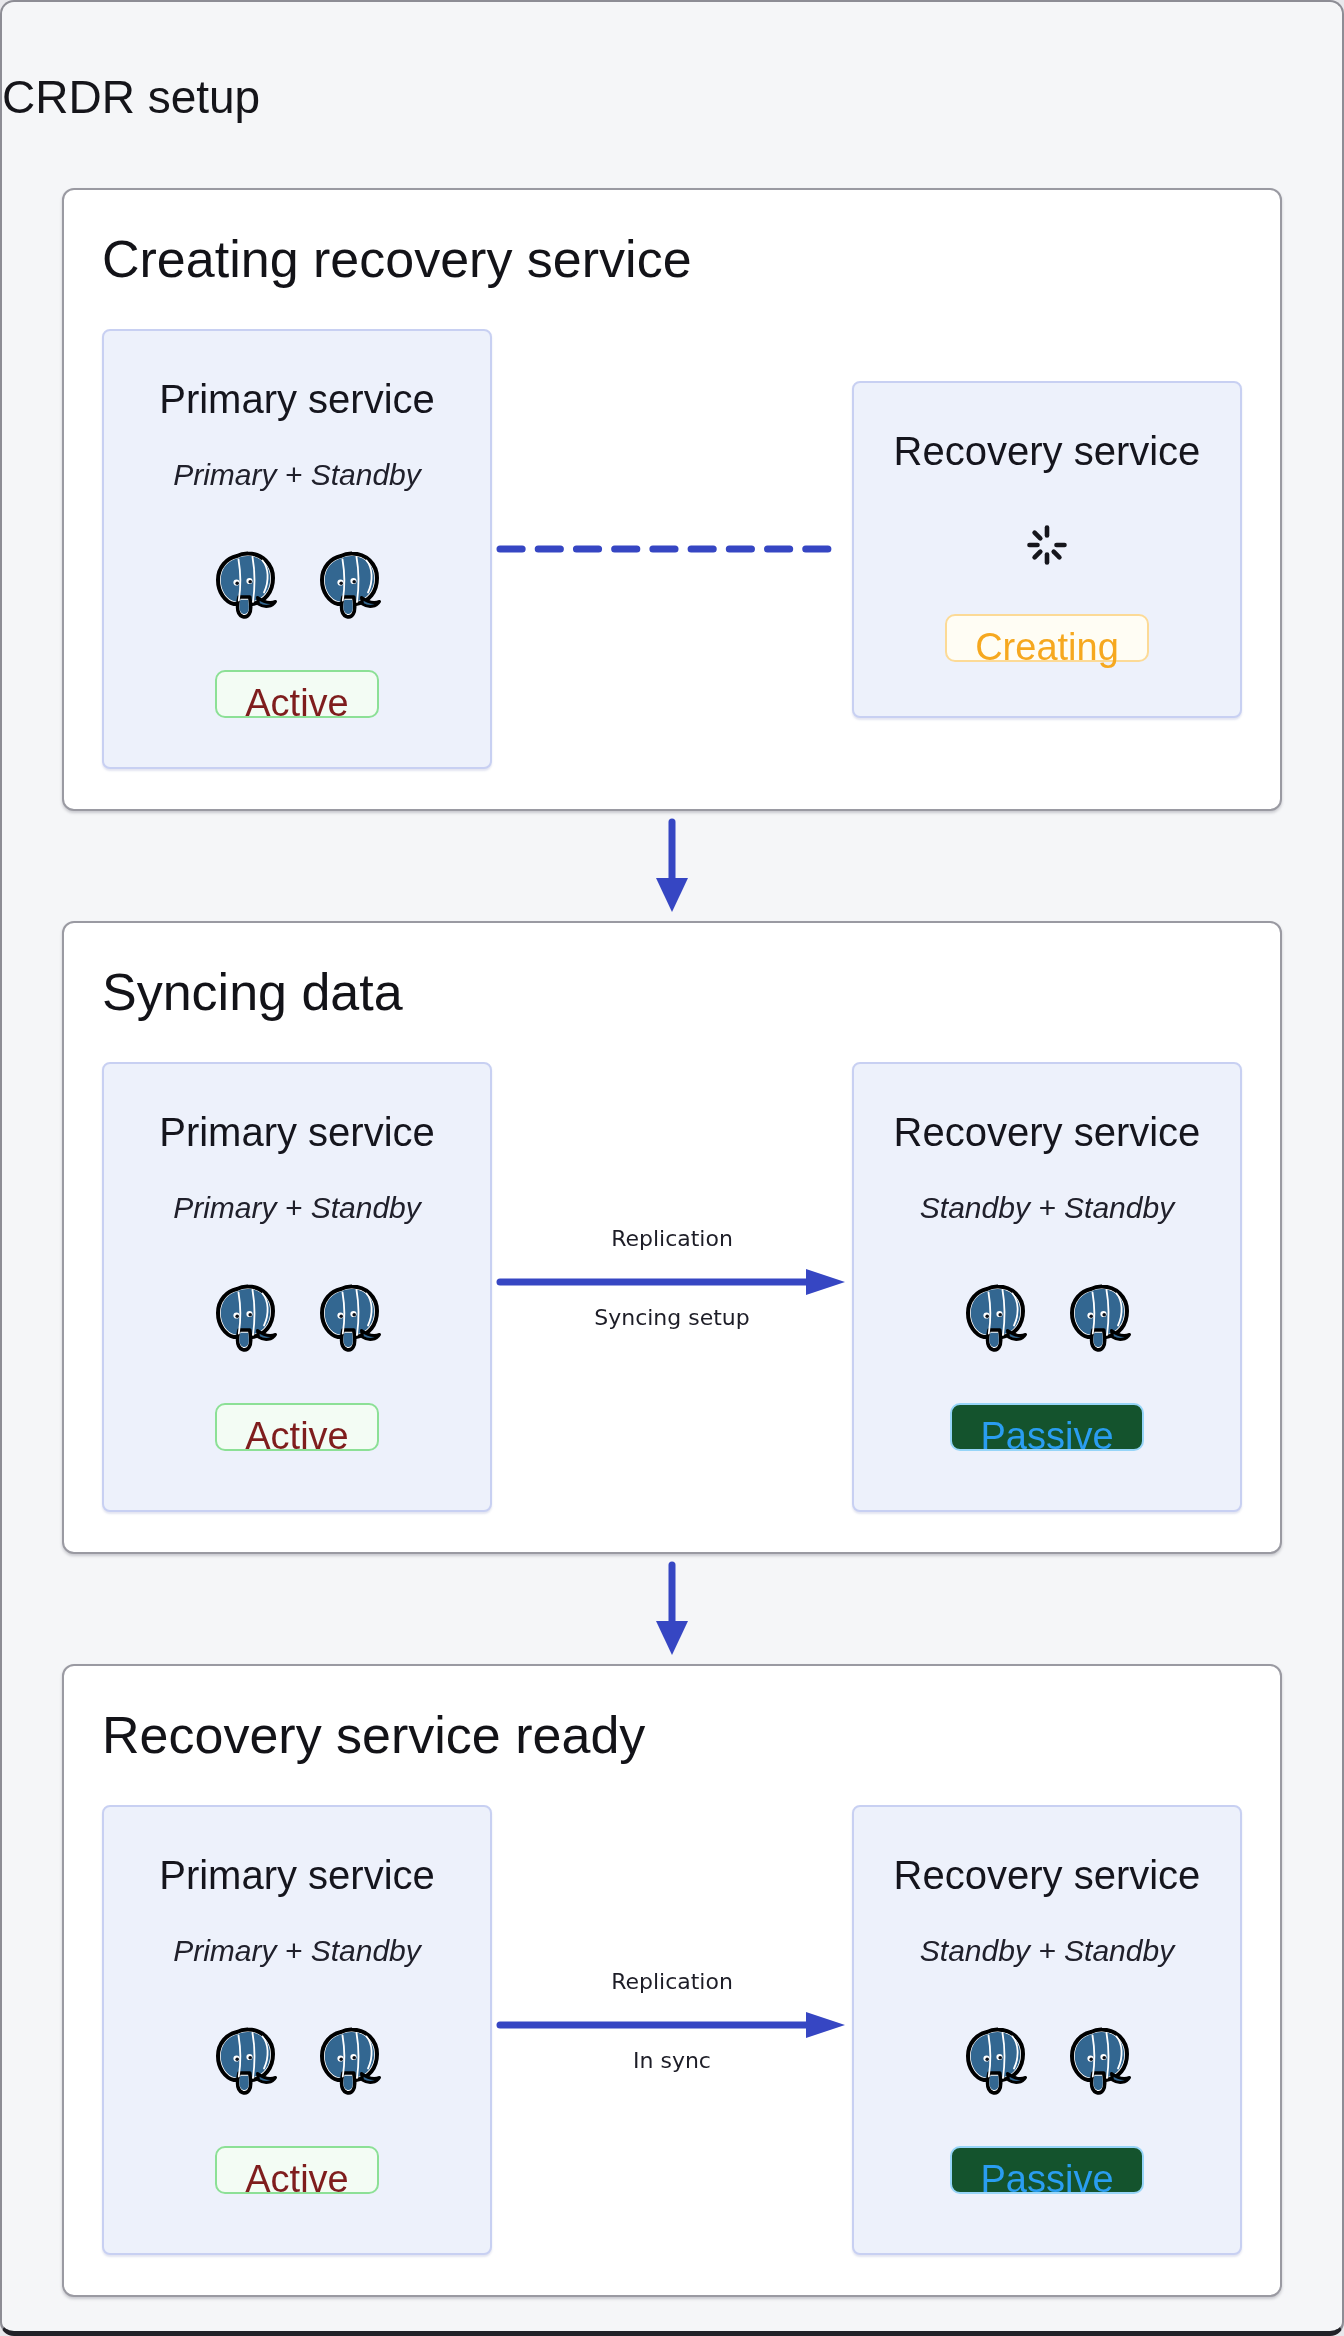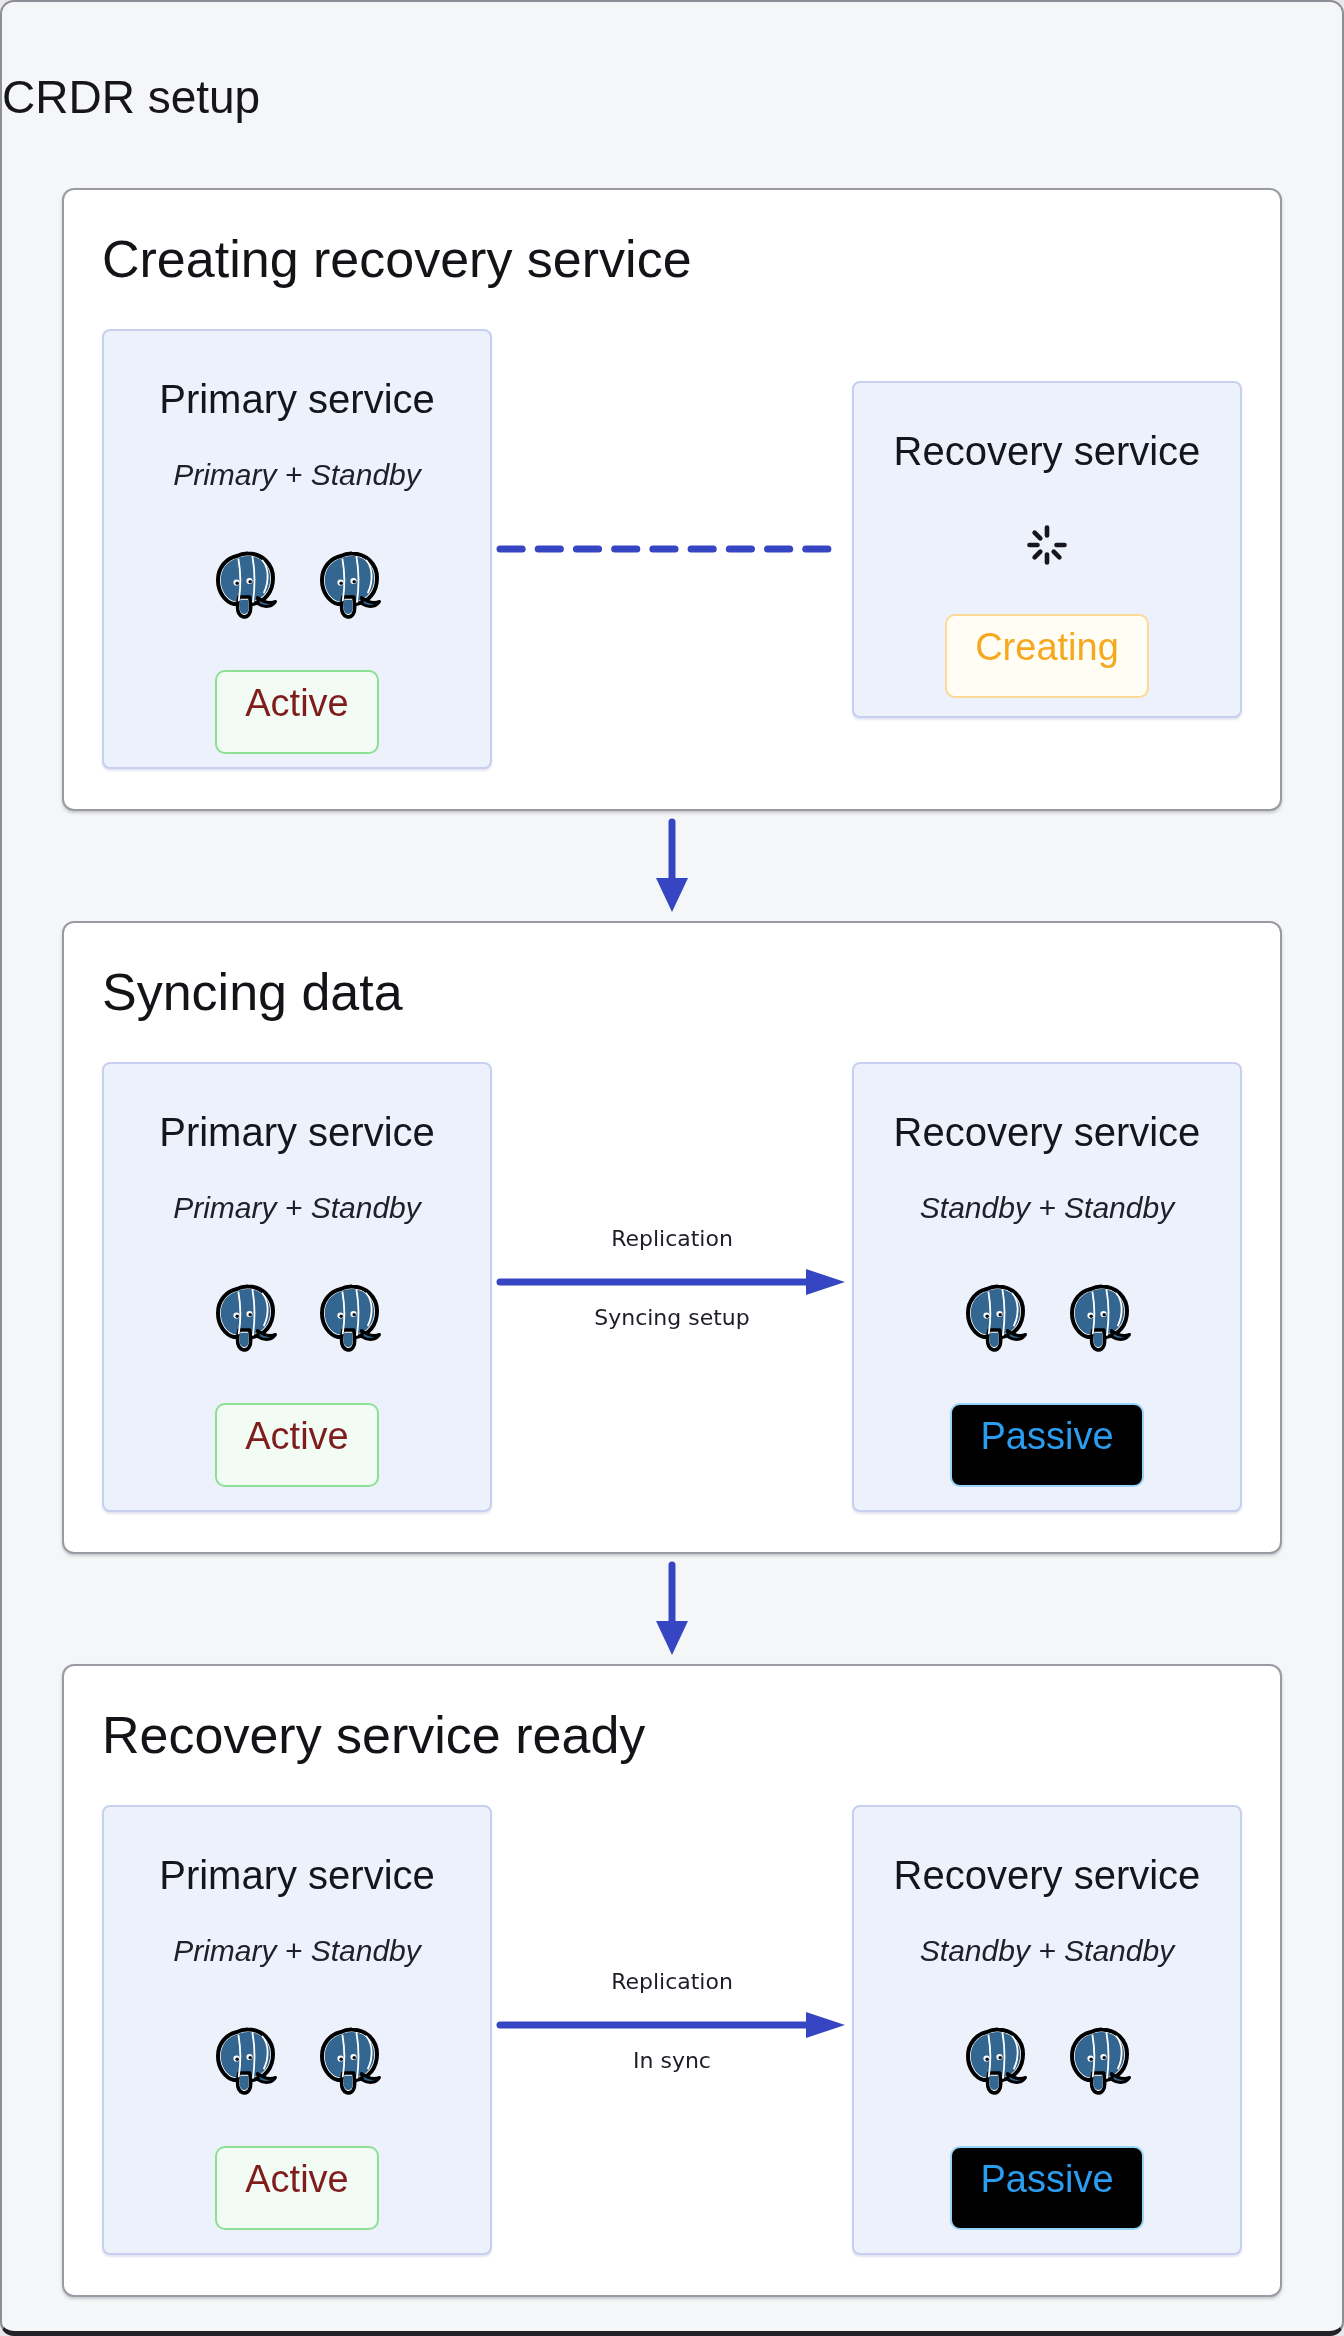--- a/index.html
+++ b/index.html
@@ -55,30 +55,30 @@
   .service-box.h-tall      { height: 450px; }
   .service-box.h-creating  { height: 337px; }
   .box-title    { font-size: 40px; line-height: 48px; color: #15151d; }
   .box-subtitle { font-size: 30px; line-height: 36px; color: #20202b; margin-top: 34px; font-style: italic; }
   .instance-row { display: flex; justify-content: center; gap: 38px; margin-top: 57px; height: 70px; }
   .pg-icon   { width: 66px; height: 70px; }
   .spinner-wrap { margin-top: 43px; height: 54px; display: flex; justify-content: center; }
   .badge {
     display: inline-block;
     margin-top: 50px;
-    height: 84px; line-height: 62px;
+    height: 48px; line-height: 62px;
     padding: 0 28px;
     border-radius: 10px;
     border: 2px solid;
     font-size: 38px;
   }
   .badge-creating-pos { margin-top: 42px; }
   .badge-active   { color: #7f1d1d; border-color: #8ce096; background: #f3fcf4; }
   .badge-creating { color: #f6a81f; border-color: #fcda96; background: #fffdf4; }
-  .badge-passive  { color: #2a9df0; border-color: #97d5f8; background: #000000; }
+  .badge-passive  { color: #2a9df0; border-color: #97d5f8; background: #14532d; }
 
   .link-dashed { flex: 1 1 auto; display: flex; align-items: center; padding: 0 4px; }
   .link-dashed svg { width: 100%; height: 8px; display: block; }
 
   .link-labeled {
     flex: 1 1 auto;
     align-self: flex-start;
     margin-top: 158px;
     display: flex; flex-direction: column; align-items: center;
     padding: 0 4px;

